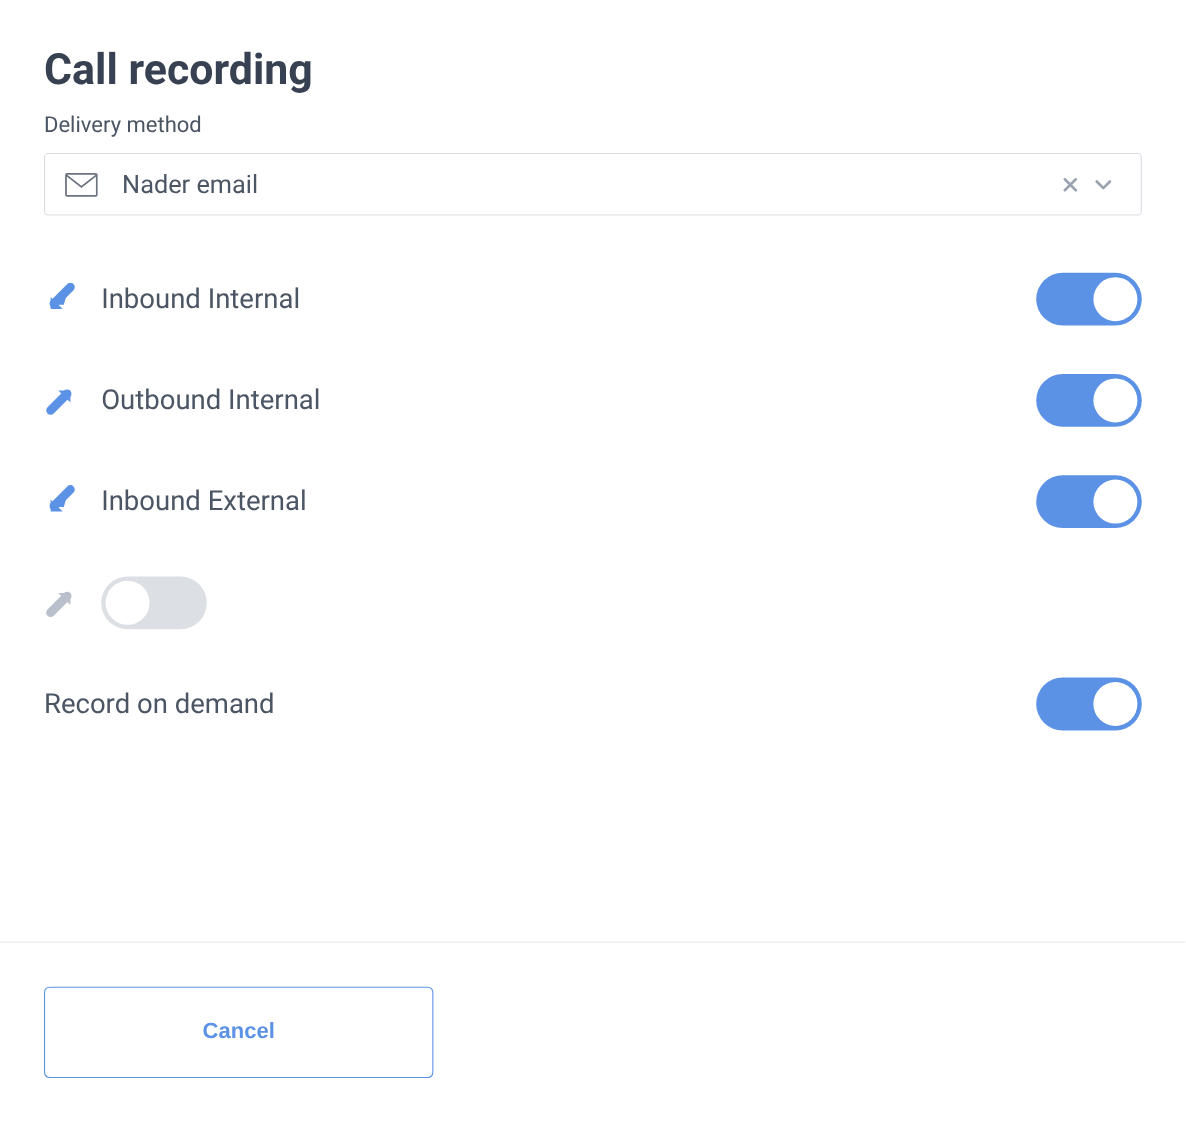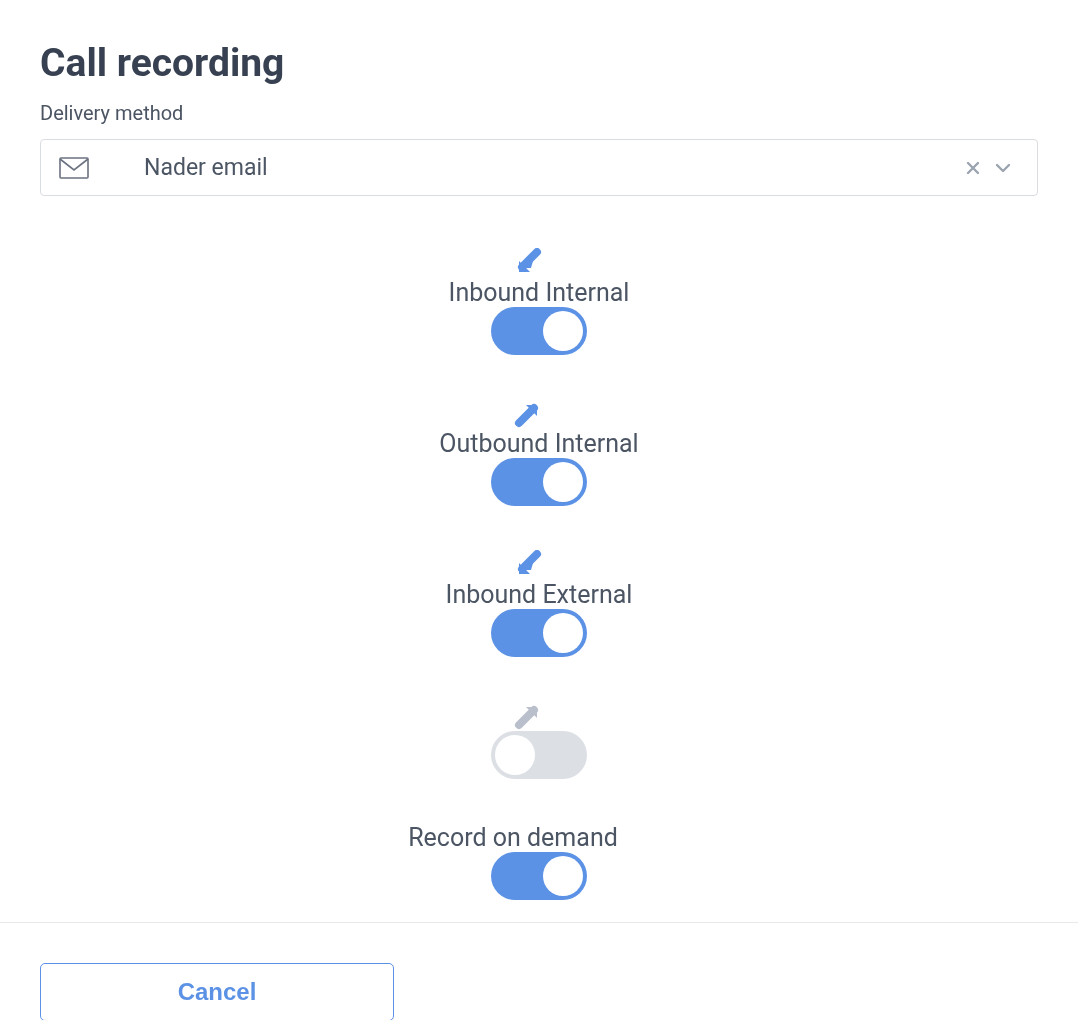--- a/index.html
+++ b/index.html
@@ -40,32 +40,31 @@
     color: #4b5563;
     background: #fff;
     cursor: pointer;
     margin-bottom: 30px;
   }
   .select-wrap .mail-icon { 
     margin-right: 22px; 
     display: inline-flex;
     align-items: center;
   }
-  .select-wrap .value { flex: 1; margin-left: 33px; }
+  .select-wrap .value { flex: 1; }
   .select-wrap .clear-icon, .select-wrap .chevron-icon {
     color: #9aa3af;
     display: inline-flex;
     align-items: center;
     padding: 0 6px;
   }
   .option-row {
     display: flex;
     align-items: center;
     padding: 22px 0;
-    flex-direction: column;
   }
   .option-row .icon-slot {
     width: 52px;
     display: flex;
     align-items: center;
   }
   .option-row .label {
     flex: 1;
     font-size: 25px;
     color: #4b5563;
@@ -92,23 +91,23 @@
   .toggle.off { background: #dcdfe4; }
   .toggle.off .knob { left: 4px; }
   .footer {
     border-top: 1px solid #e6e8ec;
     padding: 40px 40px;
     display: flex;
     gap: 24px;
   }
   .btn {
     border-radius: 5px;
-    font-size: 24px;
+    font-size: 20px;
     font-weight: 600;
-    height: 58px;
+    height: 83px;
     display: flex;
     align-items: center;
     justify-content: center;
     cursor: pointer;
   }
   .btn-cancel {
     width: 354px;
     border: 1.5px solid #5c92e5;
     background: #fff;
     color: #5c92e5;

